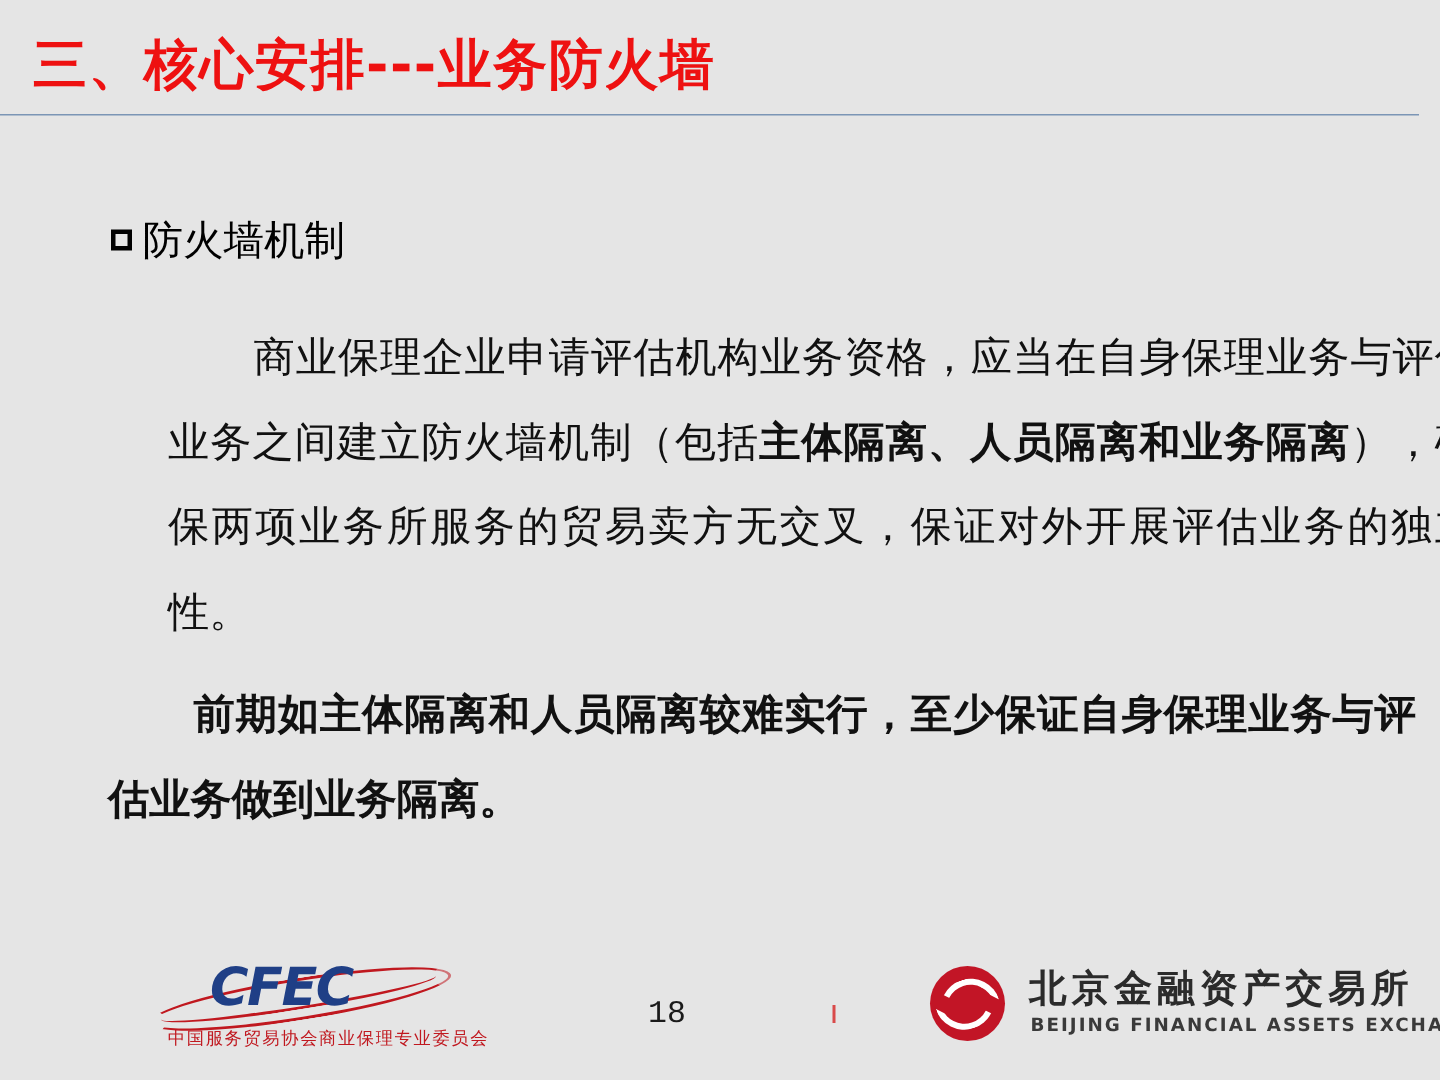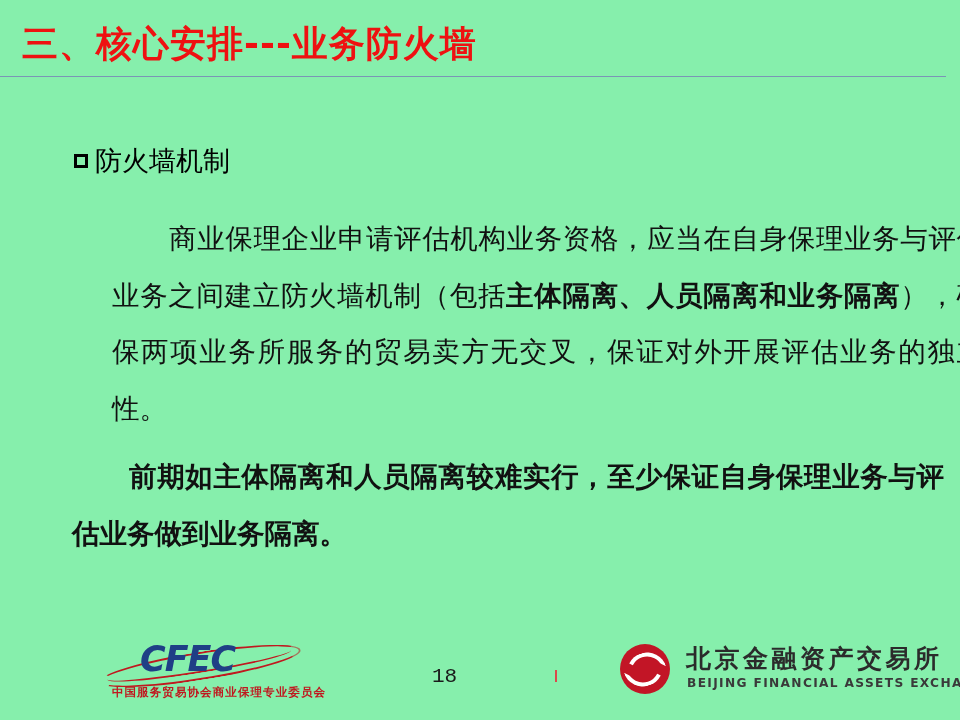--- a/index.html
+++ b/index.html
@@ -12,21 +12,21 @@
     background: #ffffff;
     font-family: "DejaVu Serif", "Liberation Serif", serif;
     overflow: hidden;
     position: relative;
   }
 
   .slide {
     position: relative;
     width: 960px;
     height: 720px;
-    background: #86efac;
+    background: #e5e5e5;
   }
 
   
   .title-block {
     position: absolute;
     left: 0;
     top: 0;
     width: 960px;
     height: 78px;
   }
@@ -153,21 +153,21 @@
     color: #1f3f86;
     letter-spacing: -1px;
   }
   .cfec-cn {
     position: absolute;
     left: 2px;
     top: 47px;
     width: 290px;
     text-align: center;
     font-family: "DejaVu Sans", "Liberation Sans", sans-serif;
-    font-weight: bold;
+    font-weight: normal;
     font-size: 11.5px;
     line-height: 14px;
     color: #c0181f;
     letter-spacing: 1.1px;
     white-space: nowrap;
   }
   .cfec-en {
     position: absolute;
     left: 2px;
     top: 62px;

